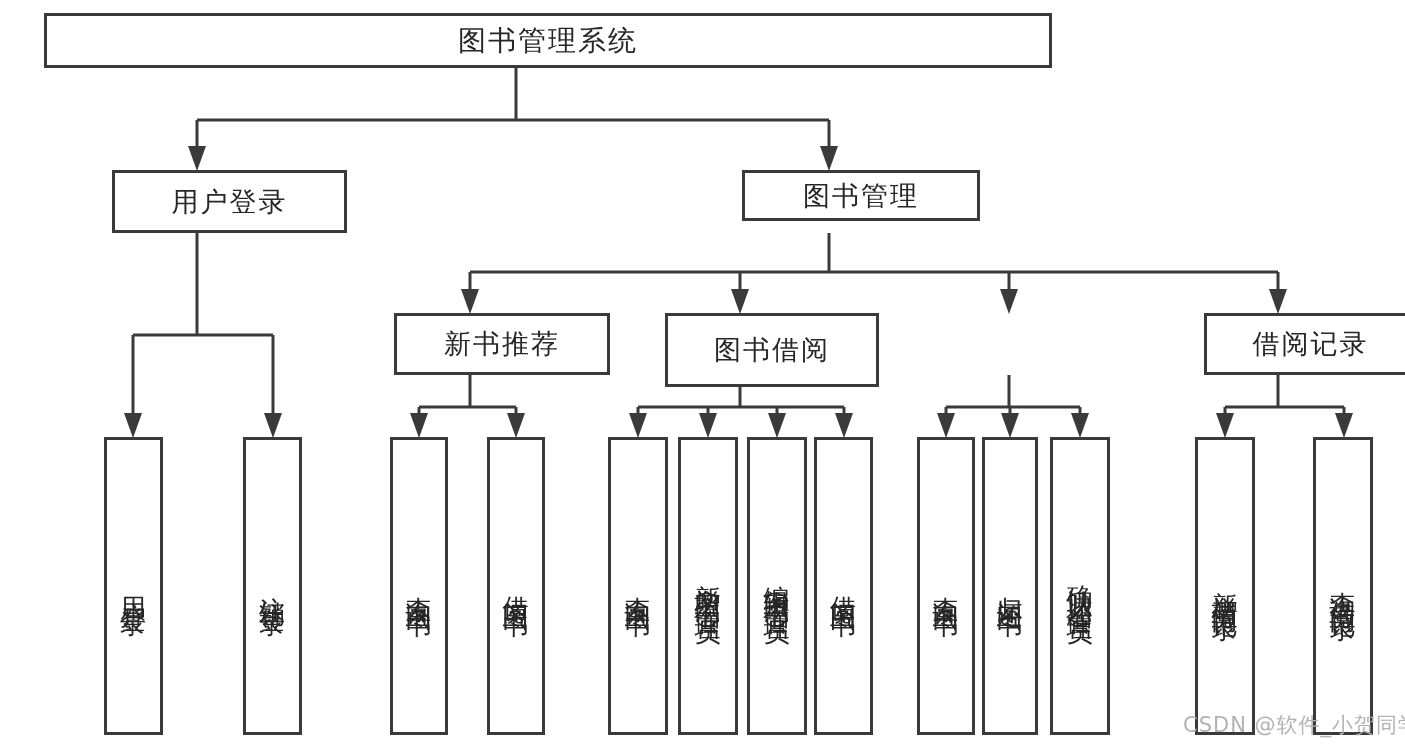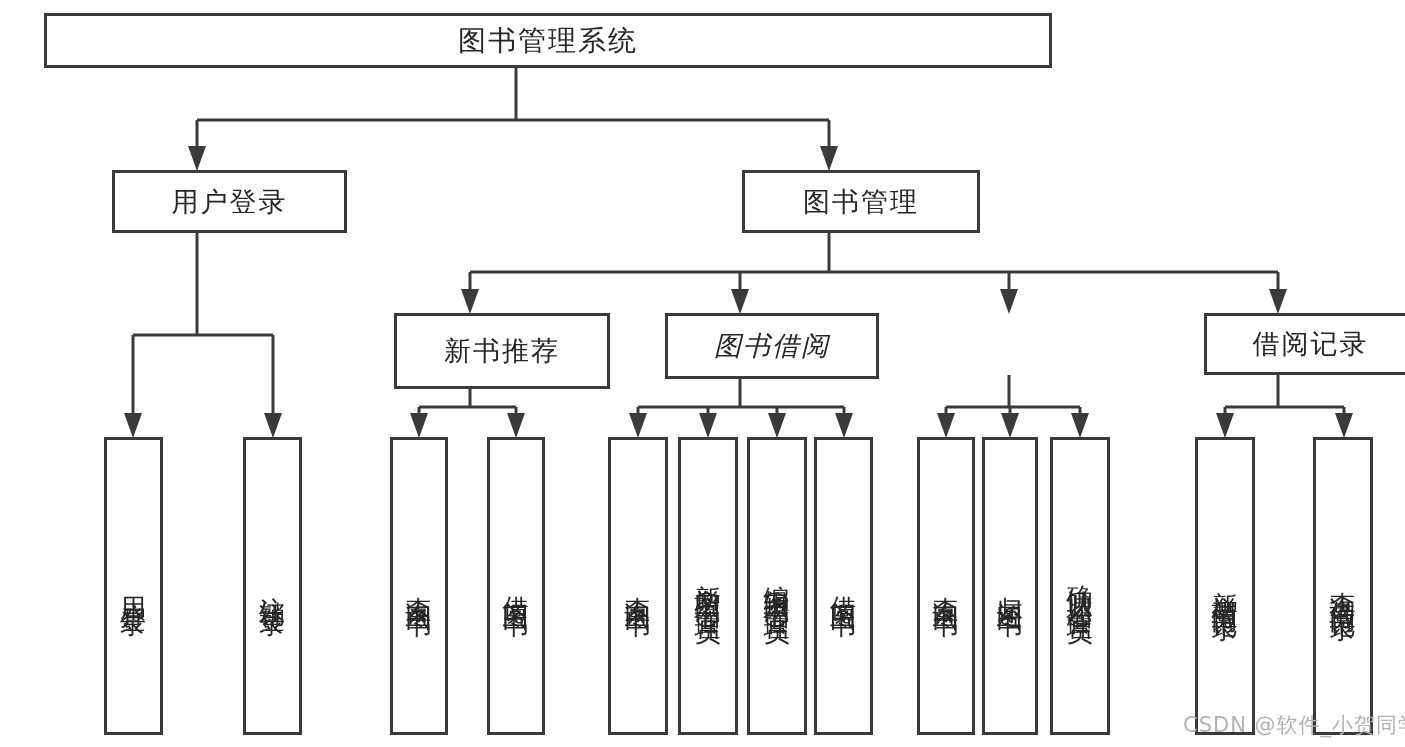--- a/index.html
+++ b/index.html
@@ -16,24 +16,24 @@
   .hbox{font-size:28px;letter-spacing:2px;white-space:nowrap;margin-left:32px;}
   .hbox.small{font-size:27px;}
   .vbox{
     writing-mode:vertical-rl;text-orientation:mixed;
     font-size:26px;letter-spacing:5px;line-height:1;
   }
   
   .n-root{left:12px;top:13px;width:1008px;height:55px;}
   
   .n-login {left:80px; top:170px;width:235px;height:63px;}
-  .n-bmgmt {left:710px;top:170px;width:238px;height:63px;}
+  .n-bmgmt {left:710px;top:170px;width:238px;height:51px;}
   
-  .n-newrec{left:362px; top:313px;width:216px;height:76px;}
-  .n-borrow{left:633px; top:313px;width:214px;height:66px;font-style:italic;}
+  .n-newrec{left:362px; top:313px;width:216px;height:62px;}
+  .n-borrow{left:633px; top:313px;width:214px;height:74px;}
   .n-curr  {left:902px; top:313px;width:215px;height:62px;}
   .n-hist  {left:1172px;top:313px;width:213px;height:62px;}
   
   .vb{top:437px;height:298px;}
   .n-u1{left:104px; width:59px;}
   .n-u2{left:243px; width:59px;}
   .n-n1{left:390px; width:58px;}
   .n-n2{left:487px; width:58px;}
   .n-b1{left:608px; width:60px;}
   .n-b2{left:678px; width:60px;}

